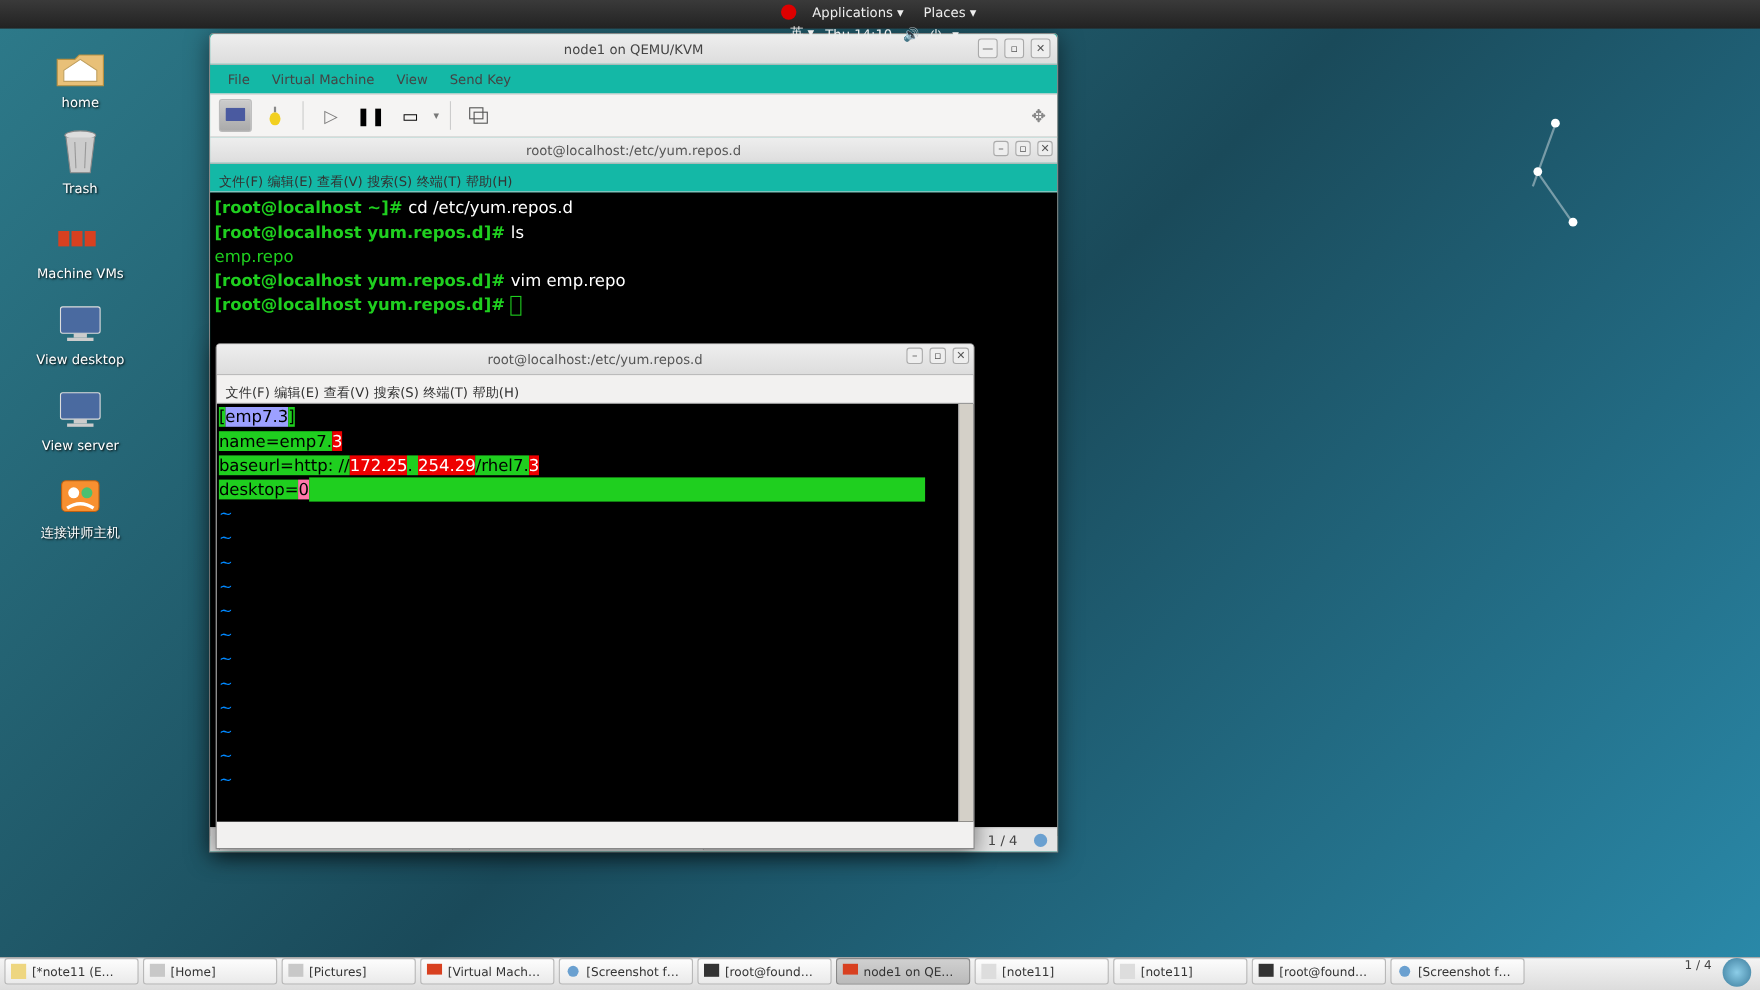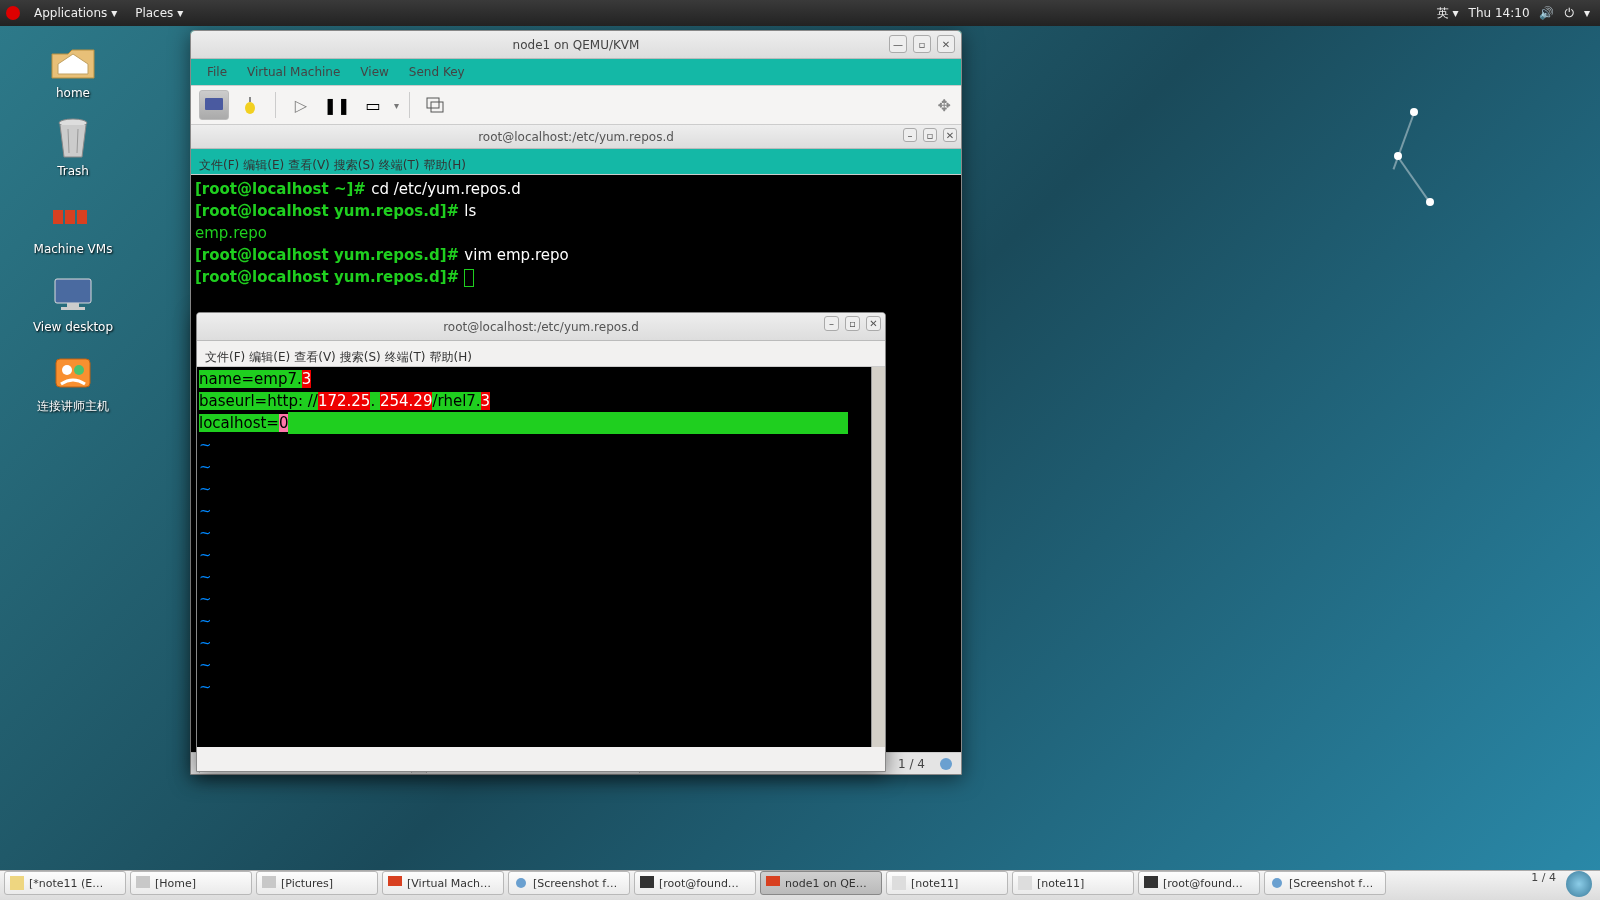--- a/index.html
+++ b/index.html
@@ -2,21 +2,21 @@
 <html><head>
 <meta charset="utf-8">
 <style>
 * { margin:0; padding:0; box-sizing:border-box; font-family:"DejaVu Sans",sans-serif; }
 body { width:1600px; height:900px; overflow:hidden; background:linear-gradient(135deg,#2d7a8a 0%,#1a4a5a 50%,#2a8aaa 100%); position:relative; }
 .deco-lines { position:absolute; right:0; top:50px; width:450px; height:300px; pointer-events:none; }
 .deco-lines .dot { position:absolute; width:8px; height:8px; background:#fff; border-radius:50%; }
 .deco-lines .ln { position:absolute; background:rgba(255,255,255,.4); height:2px; transform-origin:left center; }
 
 
-.top-panel { position:absolute; top:0; left:0; right:0; height:26px; background:linear-gradient(#3a3a3a,#222); color:#eee; display:flex; align-items:center; font-size:12px; z-index:100; }
+.top-panel { position:absolute; top:0; left:0; right:0; height:26px; background:linear-gradient(#3a3a3a,#222); color:#eee; display:flex; align-items:center; font-size:12px; z-index:100;flex-direction:column; }
 .top-panel .left-items { display:flex; align-items:center; gap:2px; padding-left:6px; }
 .top-panel .menu { padding:4px 8px; cursor:pointer; }
 .top-panel .spacer { flex:1; }
 .top-panel .right-items { display:flex; align-items:center; gap:10px; padding-right:10px; }
 .redhat-icon { width:14px; height:14px; background:#d00; border-radius:50%; margin-right:4px; }
 
 
 .desktop-icons { position:absolute; top:40px; left:18px; display:flex; flex-direction:column; gap:18px; z-index:1;align-items:center; }
 .dicon { display:flex; flex-direction:column; align-items:center; width:110px; cursor:pointer; }
 .dicon .ic { width:48px; height:42px; display:flex; align-items:center; justify-content:center; }
@@ -133,20 +133,30 @@
         <svg width="44" height="36" viewBox="0 0 44 36">
           <rect x="4" y="2" width="36" height="24" rx="2" fill="#4a6aa0" stroke="#ddd"></rect>
           <rect x="16" y="26" width="12" height="4" fill="#ccc"></rect>
           <rect x="10" y="30" width="24" height="3" fill="#ccc"></rect>
         </svg>
       </div>
     <div class="lbl">View desktop</div>
   </div>
   <div class="dicon">
     <div class="ic">
+        <svg width="44" height="36" viewBox="0 0 44 36">
+          <rect x="4" y="2" width="36" height="24" rx="2" fill="#4a6aa0" stroke="#ddd"></rect>
+          <rect x="16" y="26" width="12" height="4" fill="#ccc"></rect>
+          <rect x="10" y="30" width="24" height="3" fill="#ccc"></rect>
+        </svg>
+      </div>
+    <div class="lbl">View server</div>
+  </div>
+  <div class="dicon">
+    <div class="ic">
         <svg width="40" height="34" viewBox="0 0 40 34">
           <rect x="3" y="3" width="34" height="28" rx="4" fill="#f89030" stroke="#c06010"></rect>
           <circle cx="14" cy="14" r="5" fill="#fff"></circle>
           <circle cx="26" cy="14" r="5" fill="#4ac070"></circle>
           <path d="M8 28 Q20 20 32 28" stroke="#fff" stroke-width="3" fill="none"></path>
         </svg>
       </div>
     <div class="lbl">连接讲师主机</div>
   </div>
 </div>
@@ -250,23 +260,24 @@
   <div class="inner-menubar">
     <div class="mitem">文件(F)</div>
     <div class="mitem">编辑(E)</div>
     <div class="mitem">查看(V)</div>
     <div class="mitem">搜索(S)</div>
     <div class="mitem">终端(T)</div>
     <div class="mitem">帮助(H)</div>
   </div>
   <div class="vim-body">
     <div class="vim-content">
+        <div><span class="hl-green">[</span><span class="hl-section">emp7.3</span><span class="hl-green">]</span></div>
         <div><span class="hl-green">name=emp7.</span><span class="hl-red">3</span></div>
         <div><span class="hl-green">baseurl=http: //</span><span class="hl-red">172.25</span><span class="hl-green">. </span><span class="hl-red">254.29</span><span class="hl-green">/rhel7.</span><span class="hl-red">3</span></div>
-        <div><span class="hl-green">localhost=</span><span class="hl-pink">0</span><span class="hl-green" style="display:inline-block;width:560px">&nbsp;</span></div>
+        <div><span class="hl-green">desktop=</span><span class="hl-pink">0</span><span class="hl-green" style="display:inline-block;width:560px">&nbsp;</span></div>
         <div class="vim-tilde">~</div>
         <div class="vim-tilde">~</div>
         <div class="vim-tilde">~</div>
         <div class="vim-tilde">~</div>
         <div class="vim-tilde">~</div>
         <div class="vim-tilde">~</div>
         <div class="vim-tilde">~</div>
         <div class="vim-tilde">~</div>
         <div class="vim-tilde">~</div>
         <div class="vim-tilde">~</div>

